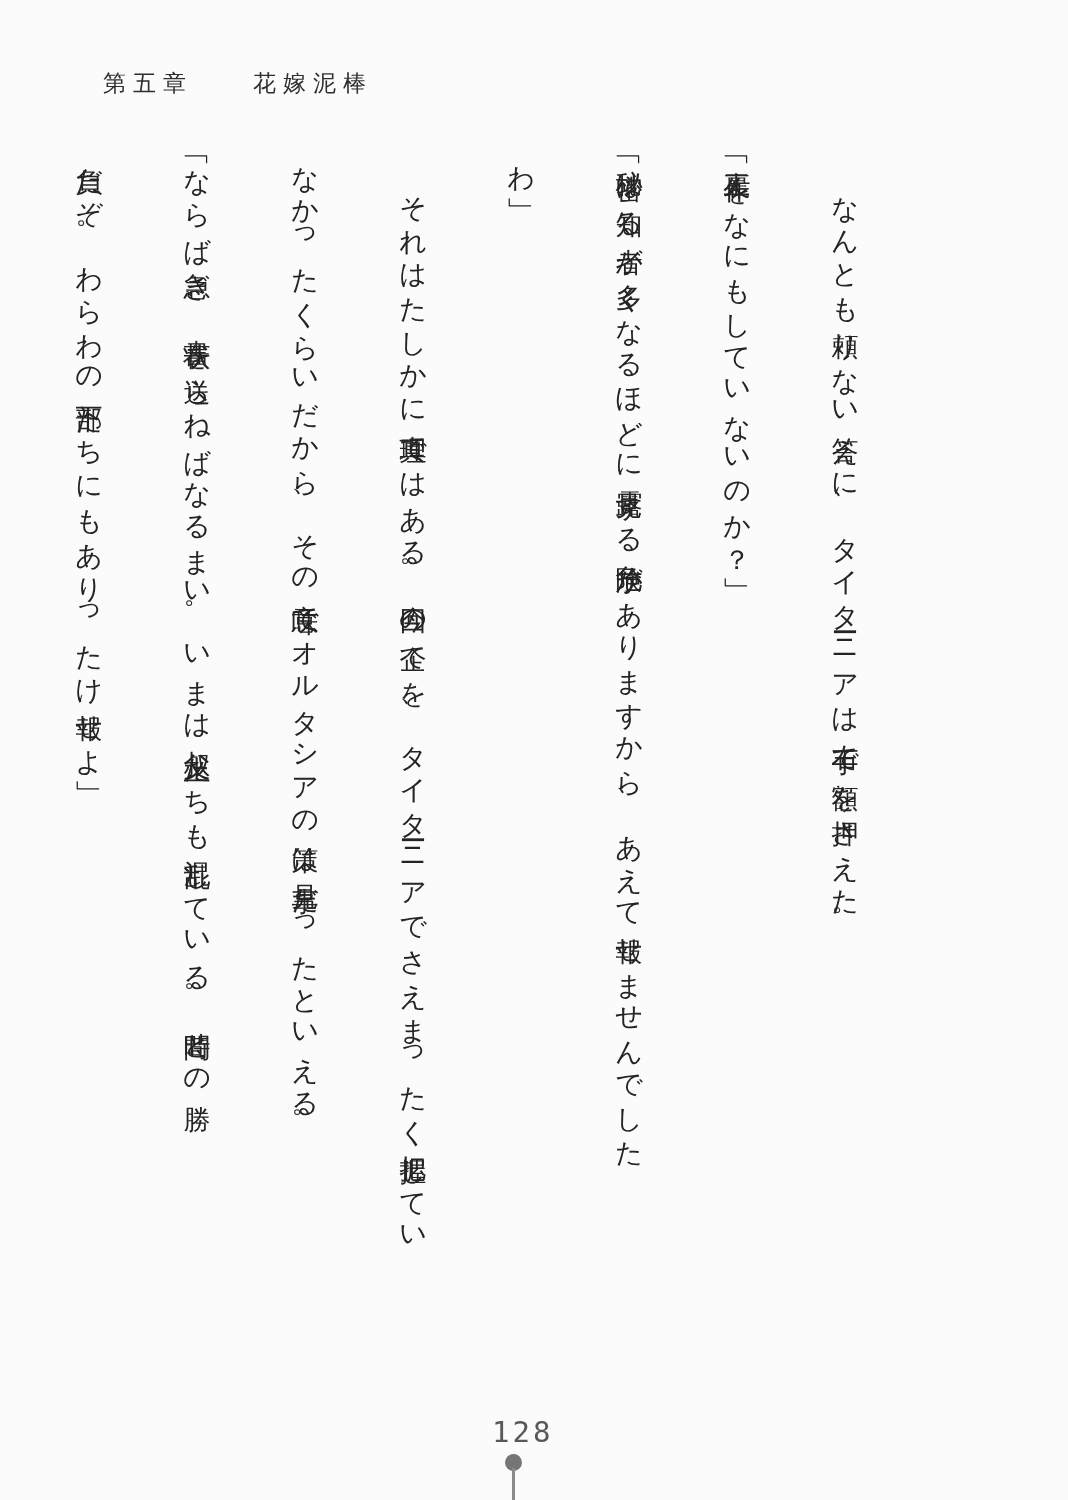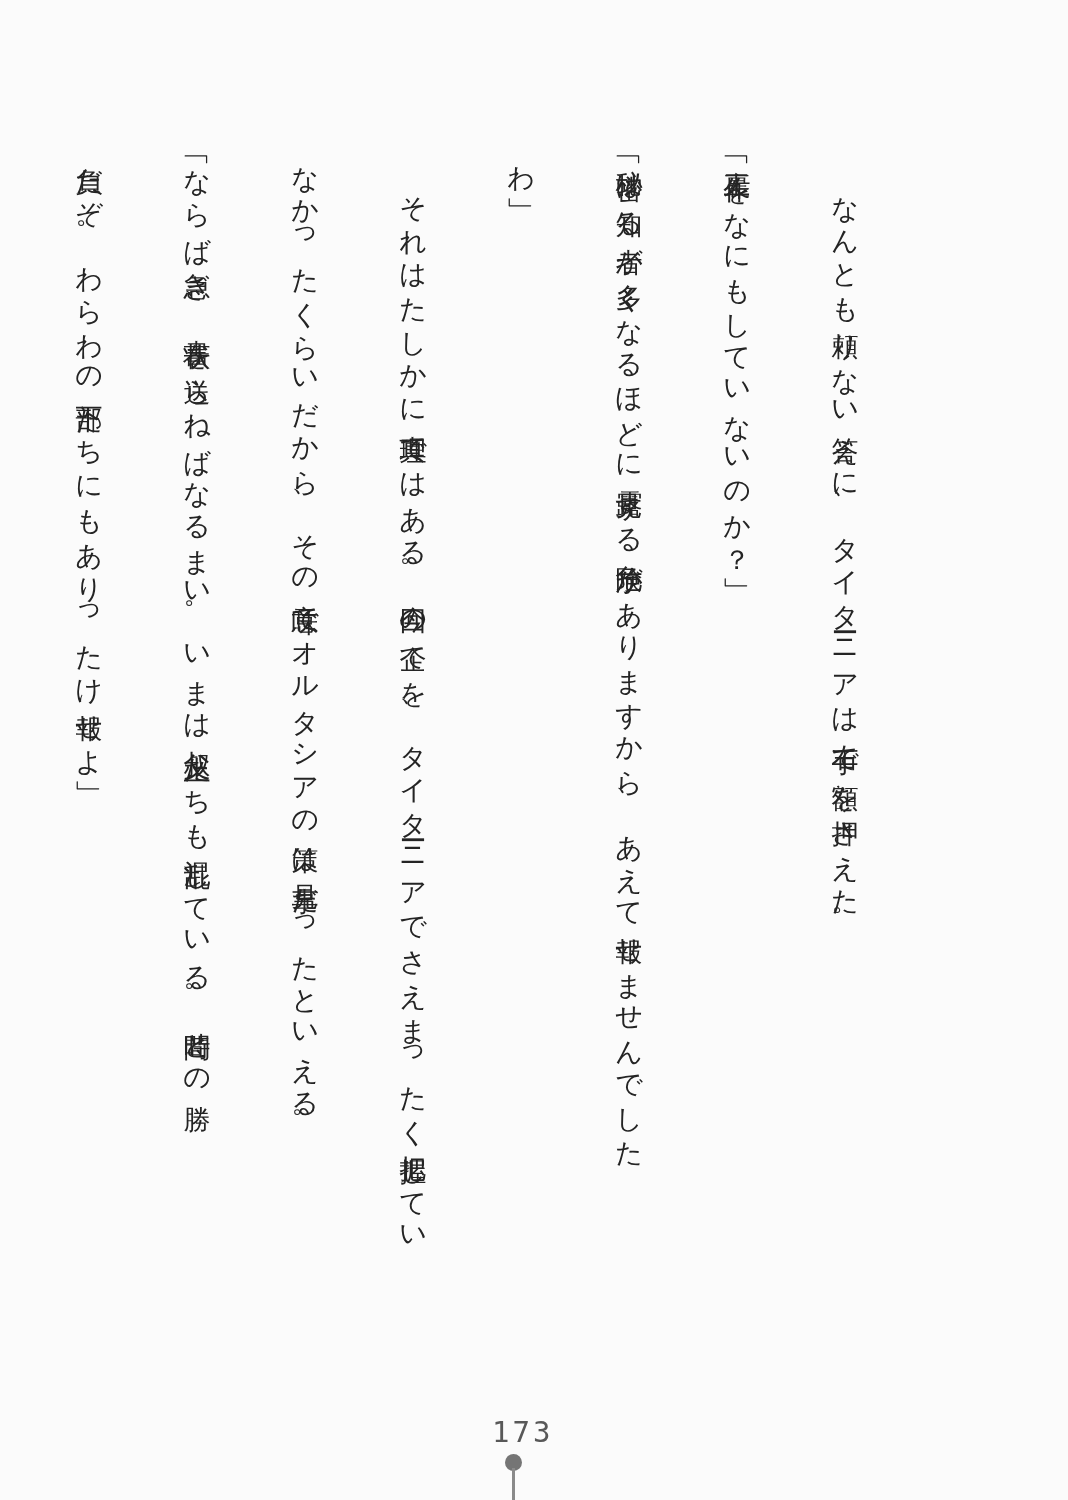--- a/index.html
+++ b/index.html
@@ -66,20 +66,21 @@
     width: 3px;
     height: 32px;
     background: #8a8a8a;
   }
 </style>
 </head>
 <body>
 
 <div class="page">
 
+  <div class="chapter-header">第五章　　花嫁泥棒</div>
 
   <div class="body-text">
     <p>　なんとも頼りない答えに、タイターニアは右手で額を押さえた。</p>
     <p>「裏工作をなにもしていないのか？」</p>
     <p>「秘密は知る者が多くなるほどに露見する危険がありますから、あえて報せませんでした</p>
     <p>わ」</p>
     <p>　それはたしかに真理ではある。今回の企てを、タイターニアでさえまったく把握してい</p>
     <p>なかったくらいだから、その意味でオルタシアの策は見事だったといえる。</p>
     <p>「ならば急ぎ、書状を送らねばなるまい。いまは叔父上たちも混乱している。時間との勝</p>
     <p>負だぞ。わらわの部下たちにもありったけ報せよ」</p>
@@ -88,18 +89,18 @@
     
     
     
     
     
     
     
     
   </div>
 
-  <div class="page-number">173</div>
+  <div class="page-number">128</div>
 
   <div class="marker-dot"></div>
   <div class="marker-line"></div>
 
 </div>
 
 </body></html>

